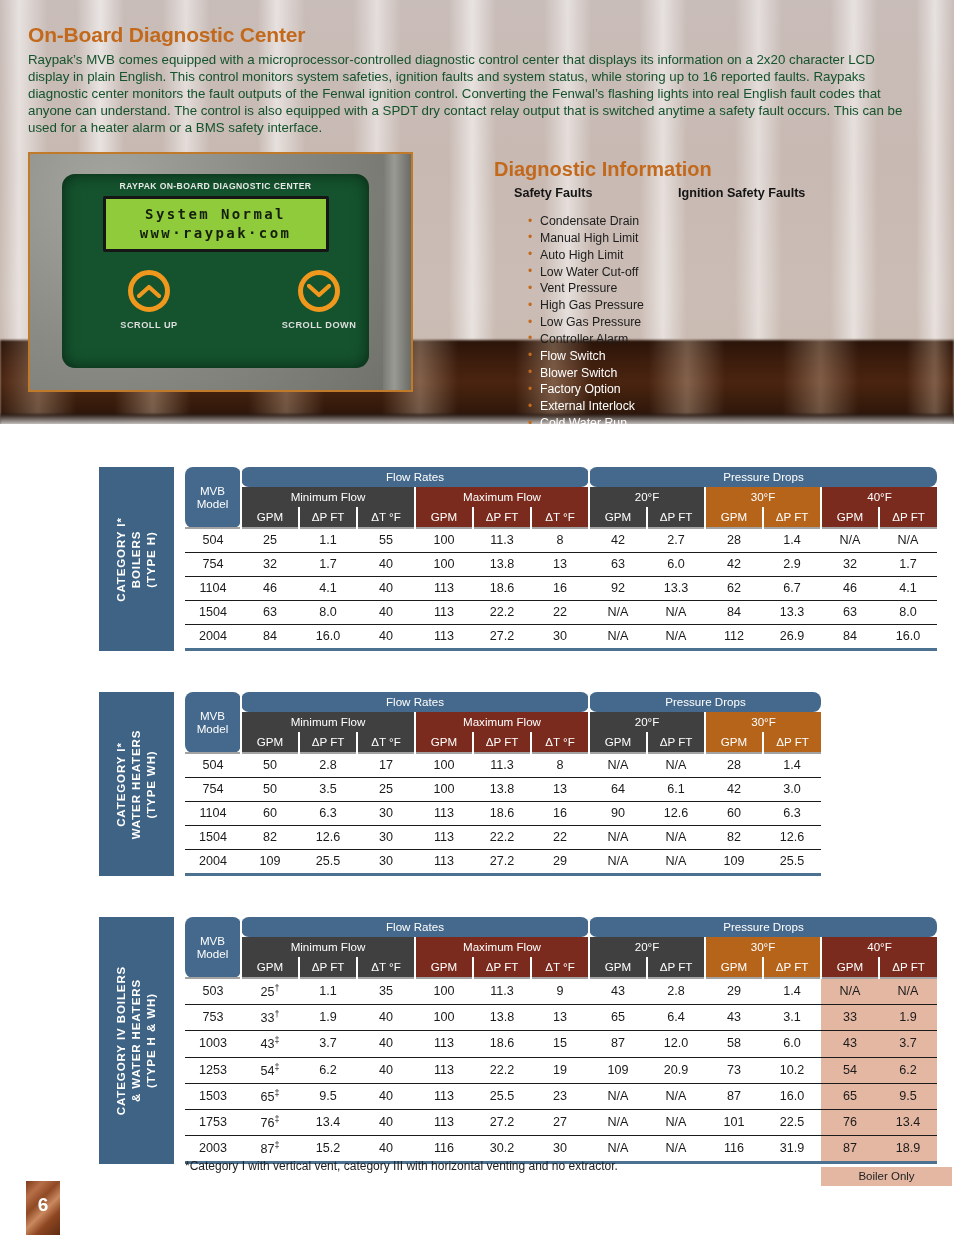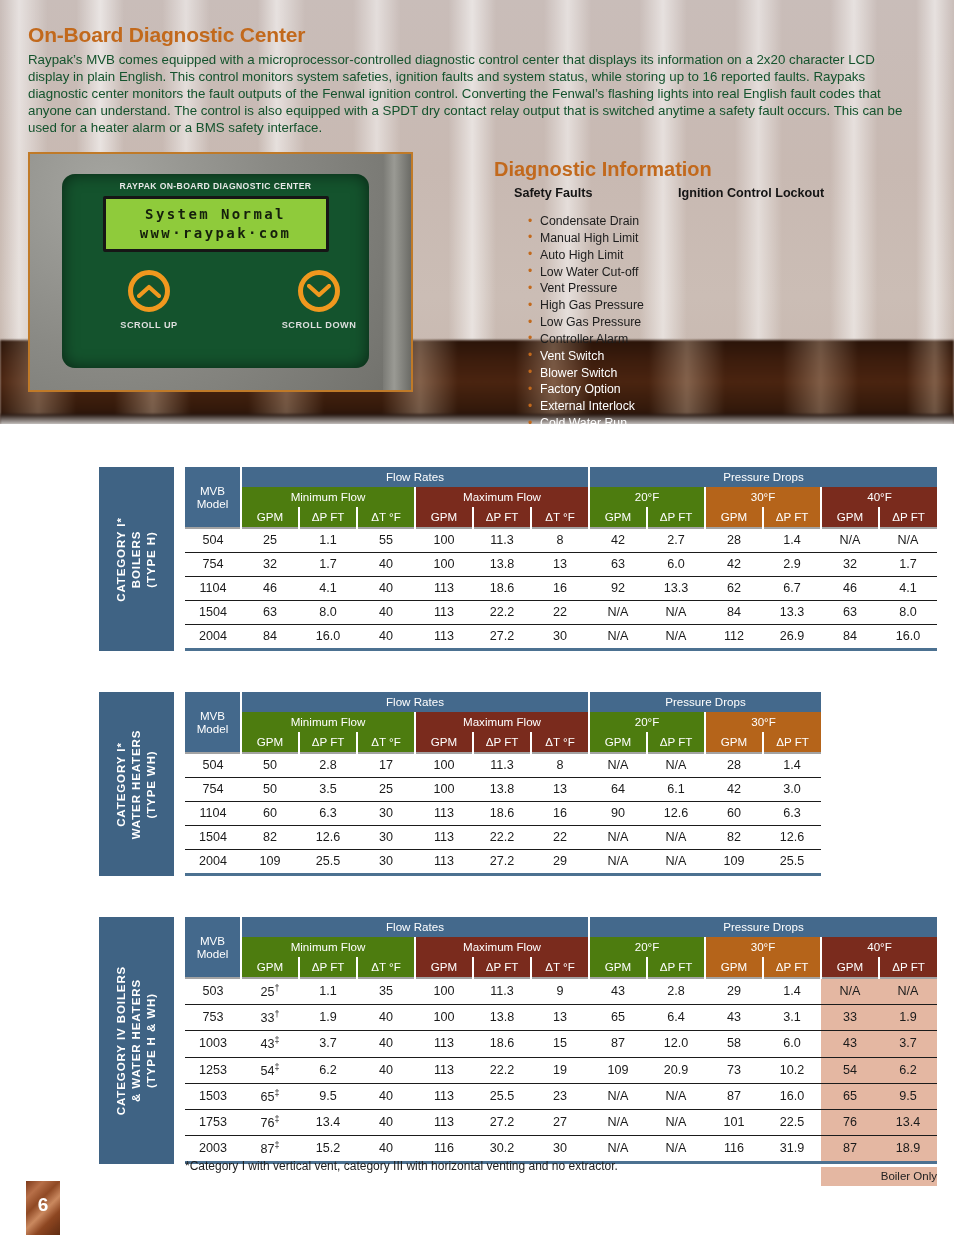--- a/index.html
+++ b/index.html
@@ -170,22 +170,22 @@
     padding:3px 0 4px; border-right:2px solid #ffffff;
     font-size:11.6px;
   }
   table.dt th.nb { border-right:none; }
   table.dt td {
     text-align:center; padding:4px 0 5px;
     border-bottom:1px solid #1b1b1b;
     font-size:12.6px;
   }
   table.dt tr:last-child td { border-bottom:none;text-align:center; }
-  .c-blue  { background:#44698c; }
-  .c-green { background:#4d7c0f; }
+  .c-blue  { background:#44698c;border-radius:8px; }
+  .c-green { background:#404040; }
   .c-dred  { background:#7a2b1d; }
   .c-orng  { background:#b5641a; }
   .hl { background:#e4b7a2; }
   .tbl-top-rule { border-top:2px solid #a3a3a3; }
   .tbl-bot-rule { border-bottom:3px solid #4c7191 !important; }
   .boiler-only {
     background:#e4b7a2; text-align:center; font-size:11.5px;
     padding:3px 0 4px; color:#222; margin-top:3px;
   }
   sup.dag { font-size:9px; vertical-align:super; }
@@ -251,30 +251,30 @@
   <div class="fault-head">Safety Faults</div>
   <ul class="fault-list" id="safety-list">
       <li>Condensate Drain</li>
       <li>Manual High Limit</li>
       <li>Auto High Limit</li>
       <li>Low Water Cut-off</li>
       <li>Vent Pressure</li>
       <li>High Gas Pressure</li>
       <li>Low Gas Pressure</li>
       <li>Controller Alarm</li>
-      <li class="onDark">Vent Switch</li>
+      <li class="onDark">Flow Switch</li>
       <li class="onDark">Blower Switch</li>
       <li class="onDark">Factory Option</li>
       <li class="onDark">External Interlock</li>
       <li class="onDark">Cold Water Run</li>
     </ul>
 </div>
 
 <div class="fault-col" id="fault-col-ignition">
-  <div class="fault-head">Ignition Control Lockout</div>
+  <div class="fault-head">Ignition Safety Faults</div>
 </div>
 
 <div class="tbl-block" id="tbl1">
     <div class="side-label" style="width: 75px; height: 184px;">
       <div class="rot">CATEGORY&nbsp;I*<br>BOILERS<br>(TYPE&nbsp;H)</div>
     </div>
     <div style="margin-left: 86px;">
       <table class="dt">
         <colgroup>
           <col style="width: 56px;">
@@ -663,21 +663,21 @@
             <td class="tbl-bot-rule">30</td>
             <td class="tbl-bot-rule">N/A</td>
             <td class="tbl-bot-rule">N/A</td>
             <td class="tbl-bot-rule">116</td>
             <td class="tbl-bot-rule">31.9</td>
             <td class="tbl-bot-rule hl">87</td>
             <td class="tbl-bot-rule hl">18.9</td>
           </tr>
         </tbody>
       </table>
-      <div class="boiler-only" style="width: 116px; margin-left: 636px; text-align: right;">Boiler Only</div>
+      <div class="boiler-only" style="width: 131px; margin-left: 636px;">Boiler Only</div>
     </div>
   </div>
 
 <div id="footnotes">
     <div>*Category I with vertical vent, category III with horizontal venting and no extractor.</div>
   </div>
 
 <div id="pagebadge">
   <span>6</span>
 </div>

